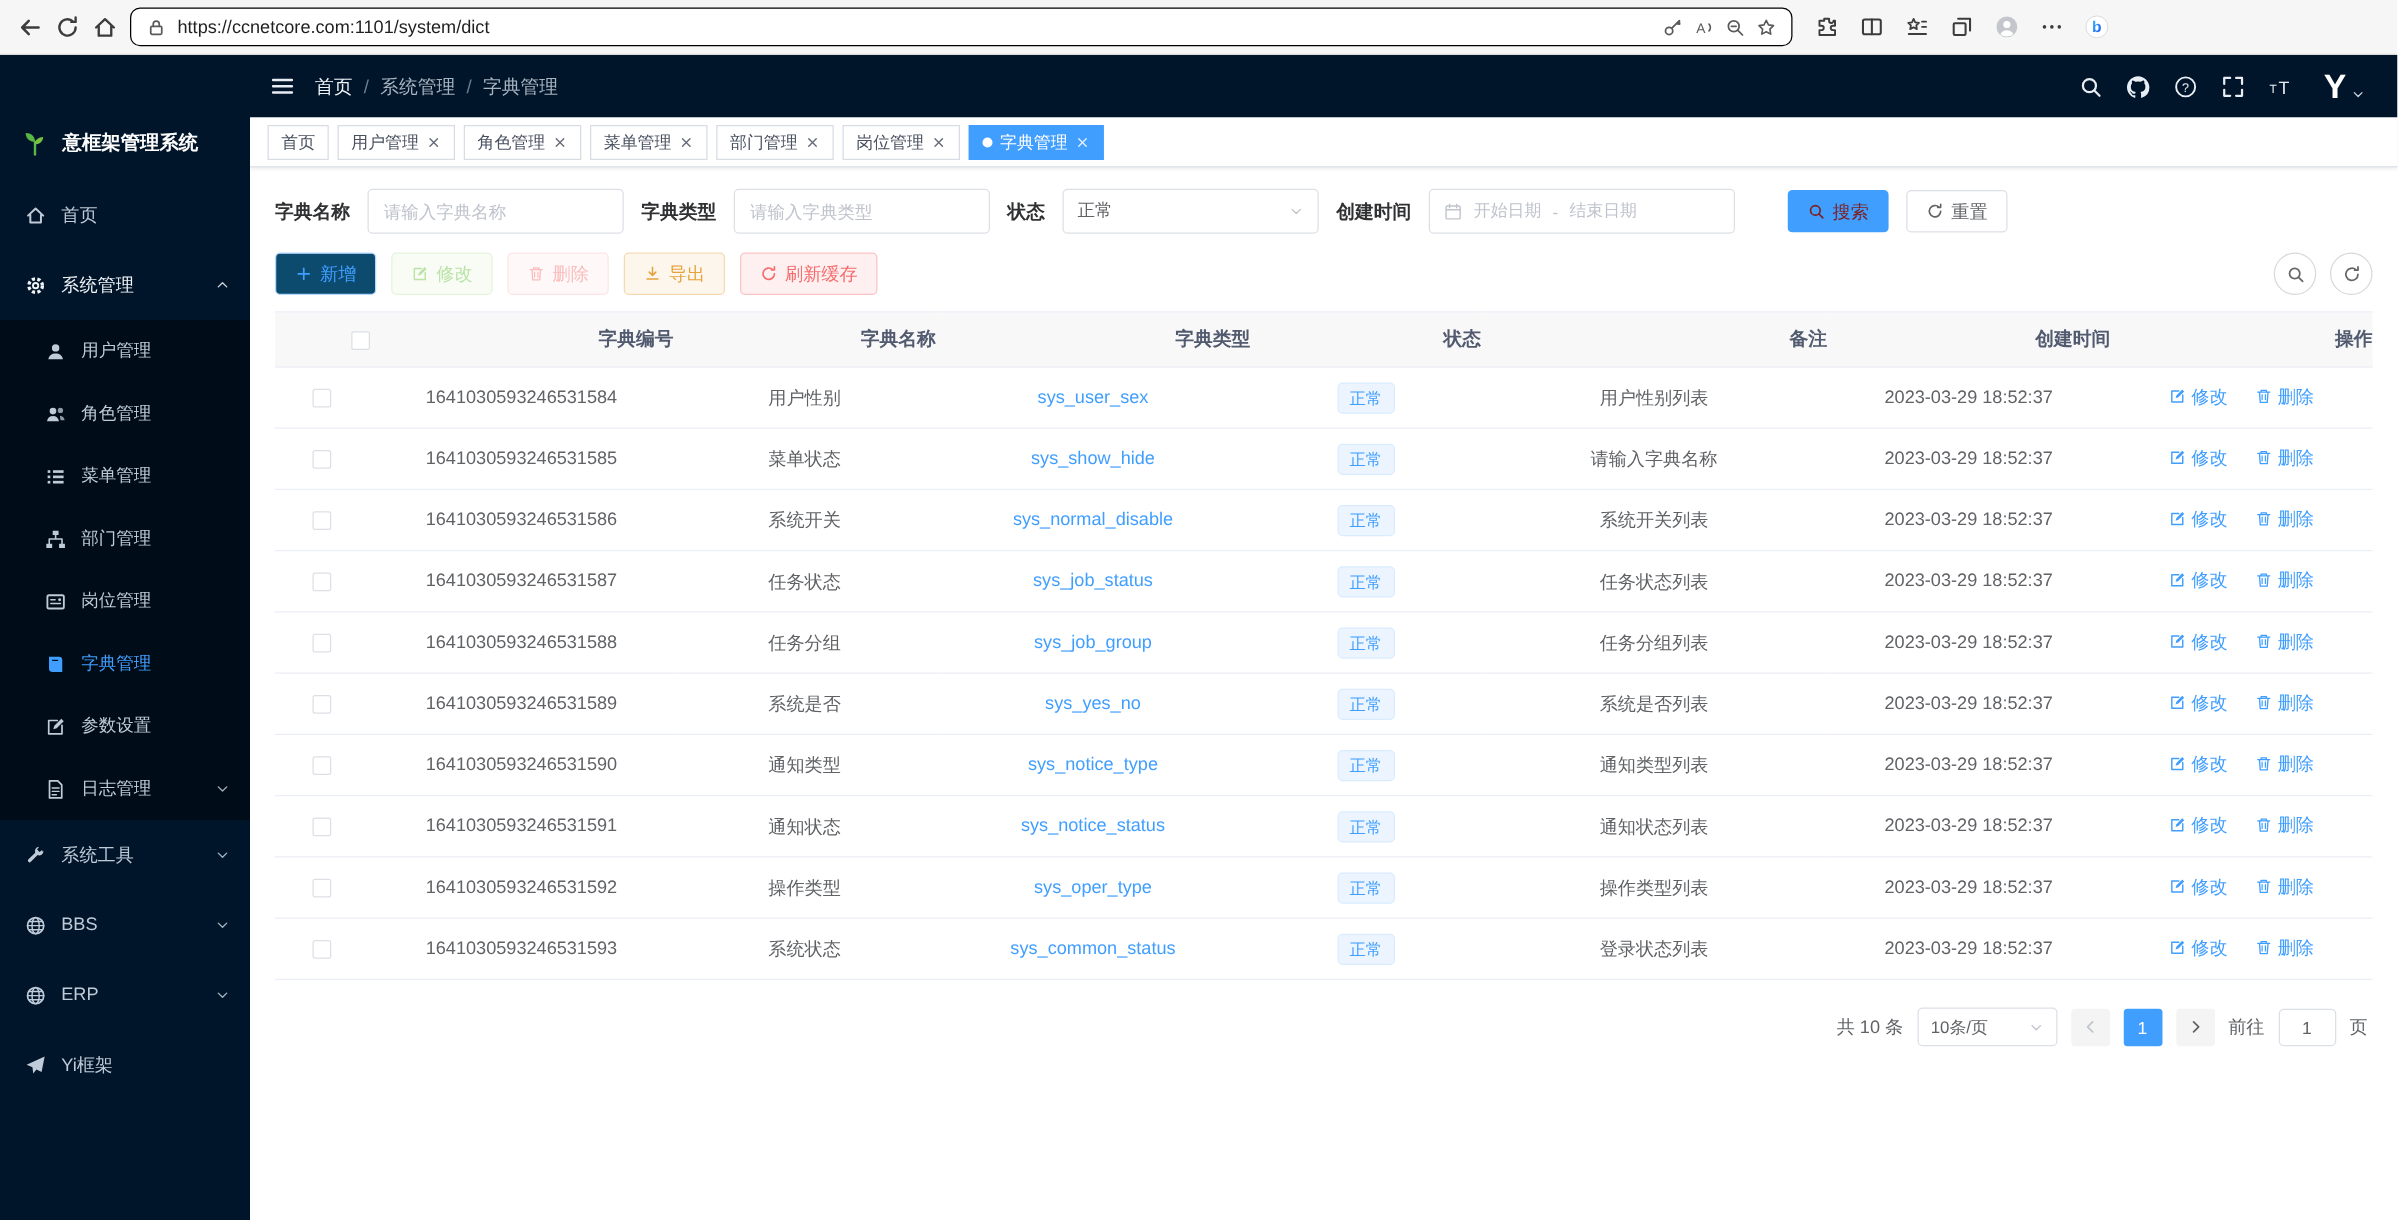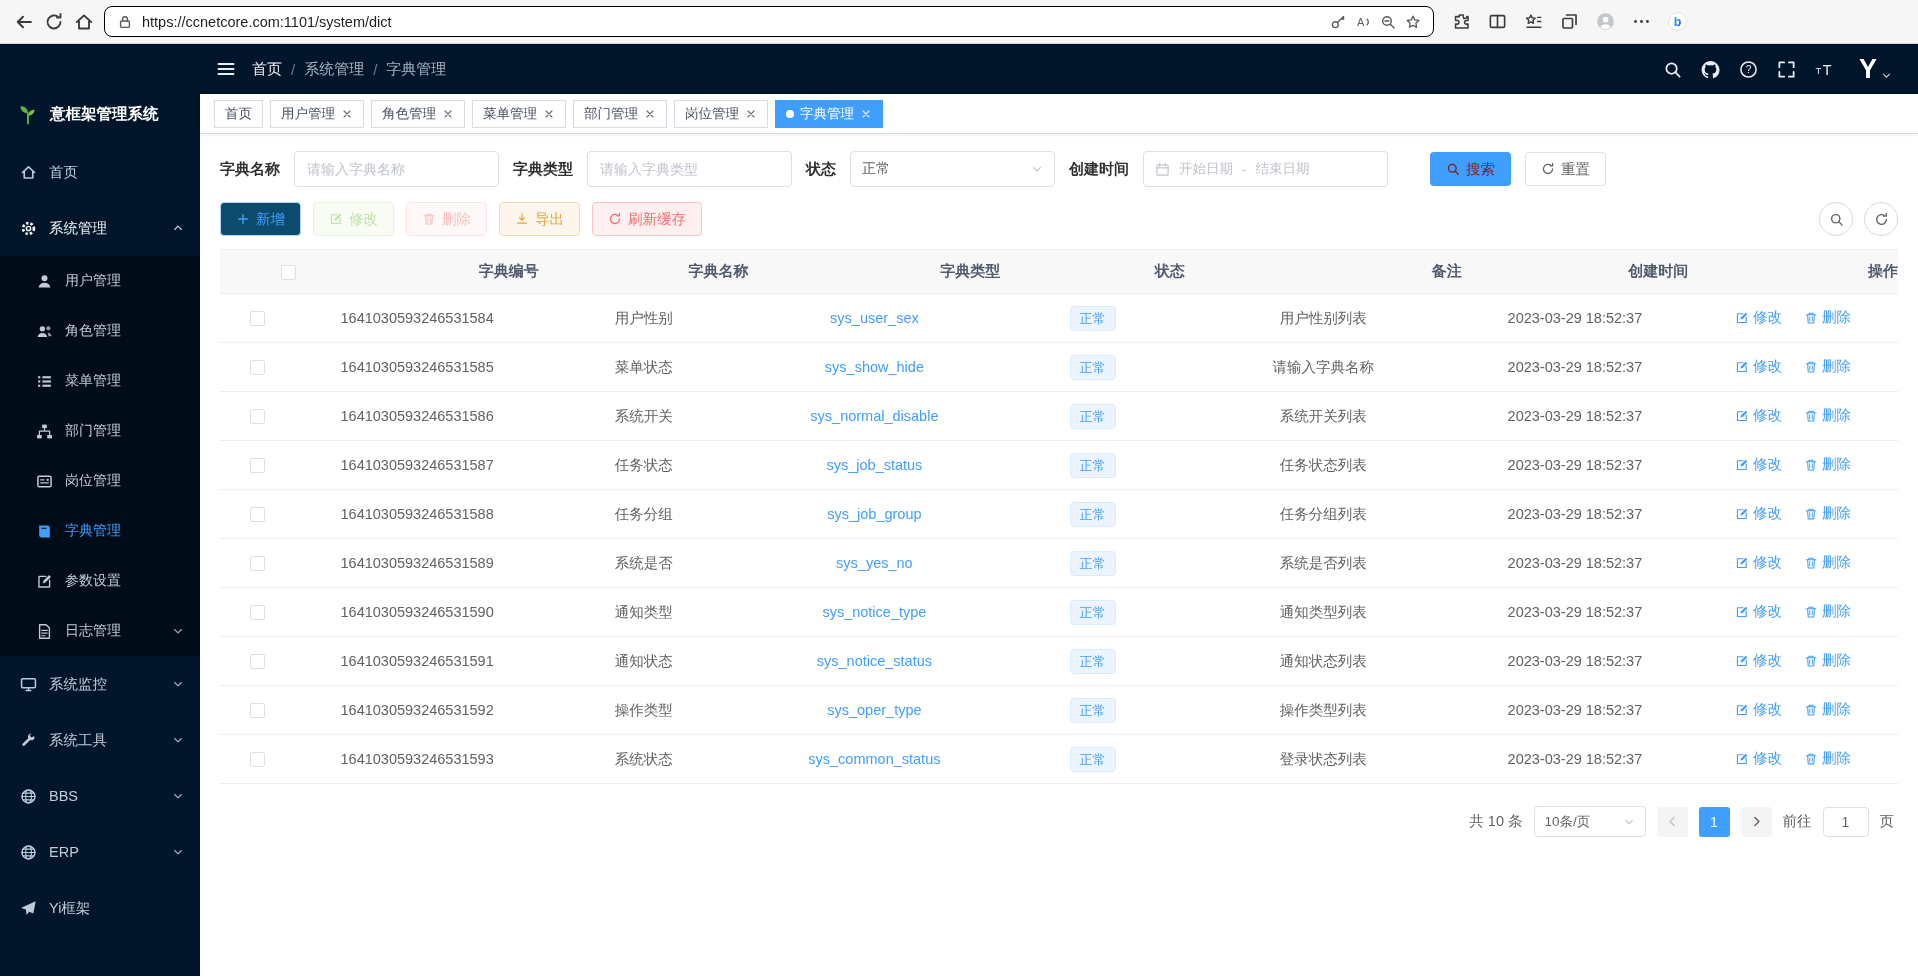--- a/index.html
+++ b/index.html
@@ -318,34 +318,20 @@
                 <path d="M5.4 7h5.2M5.4 9.5h5.2M5.4 12h3.2" fill="none" stroke="currentColor" stroke-linecap="round" stroke-linejoin="round" stroke-width="1.1"></path>
               </svg>
             </span>
             <span class="mi-label">日志管理</span>
             <span class="mi-caret" data-icon="caretdown">
               <svg viewBox="0 0 16 16">
                 <path d="M3.5 6 8 10.5 12.5 6" fill="none" stroke="currentColor" stroke-linecap="round" stroke-linejoin="round" stroke-width="1.5"></path>
               </svg>
             </span>
           </div>
-        </div>
-        <div class="menu-item">
-          <span class="mi-icon" data-icon="monitor">
-            <svg viewBox="0 0 16 16">
-              <rect x="1.5" y="2.5" width="13" height="8.6" rx="1" fill="none" stroke="currentColor" stroke-linecap="round" stroke-linejoin="round" stroke-width="1.4"></rect>
-              <path d="M5.8 13.6h4.4M8 11.1v2.5" fill="none" stroke="currentColor" stroke-linecap="round" stroke-linejoin="round" stroke-width="1.3"></path>
-            </svg>
-          </span>
-          <span class="mi-label">系统监控</span>
-          <span class="mi-caret" data-icon="caretdown">
-            <svg viewBox="0 0 16 16">
-              <path d="M3.5 6 8 10.5 12.5 6" fill="none" stroke="currentColor" stroke-linecap="round" stroke-linejoin="round" stroke-width="1.5"></path>
-            </svg>
-          </span>
         </div>
         <div class="menu-item">
           <span class="mi-icon" data-icon="tools">
             <svg viewBox="0 0 16 16">
               <path d="M13.9 4.7a3.2 3.2 0 0 1-4.4 2.9L4.4 12.7a1.3 1.3 0 1 1-1.8-1.9l5.1-5a3.2 3.2 0 0 1 2.9-4.4l-1.5 1.9 1.9 1.9 1.9-1.5c.1.3.1.7 0 1z" fill="currentColor"></path>
             </svg>
           </span>
           <span class="mi-label">系统工具</span>
           <span class="mi-caret" data-icon="caretdown">
             <svg viewBox="0 0 16 16">

